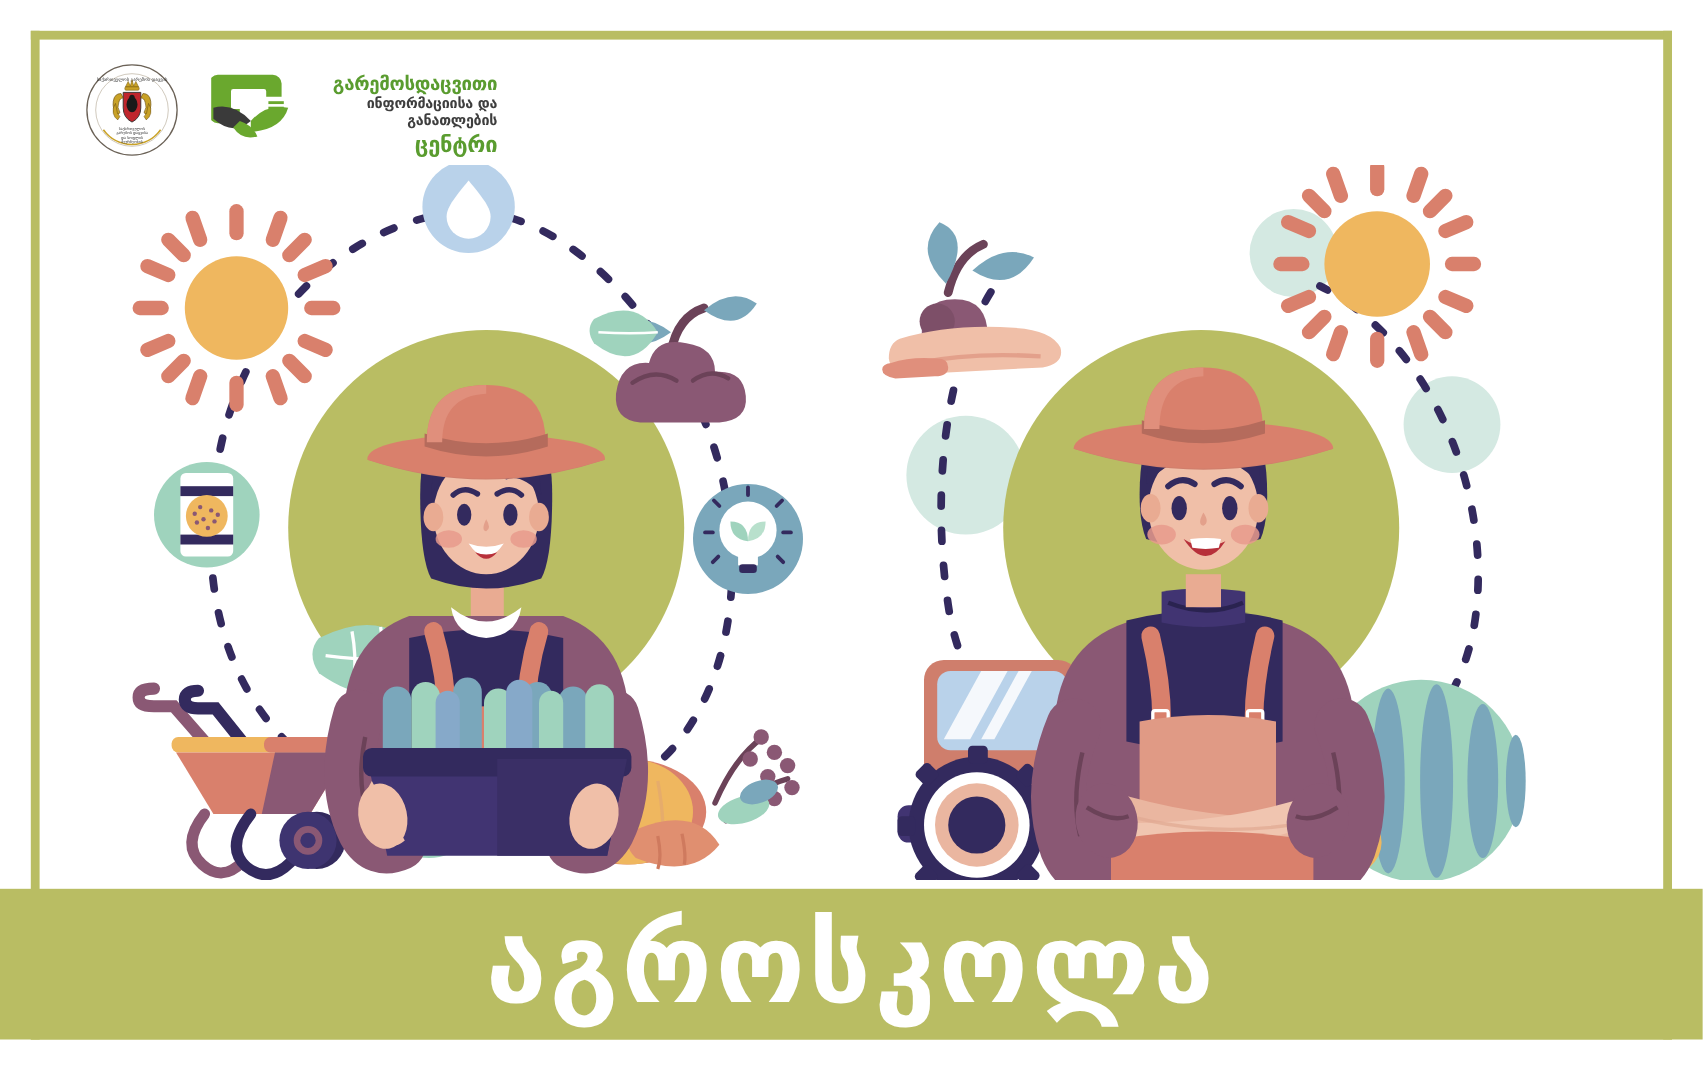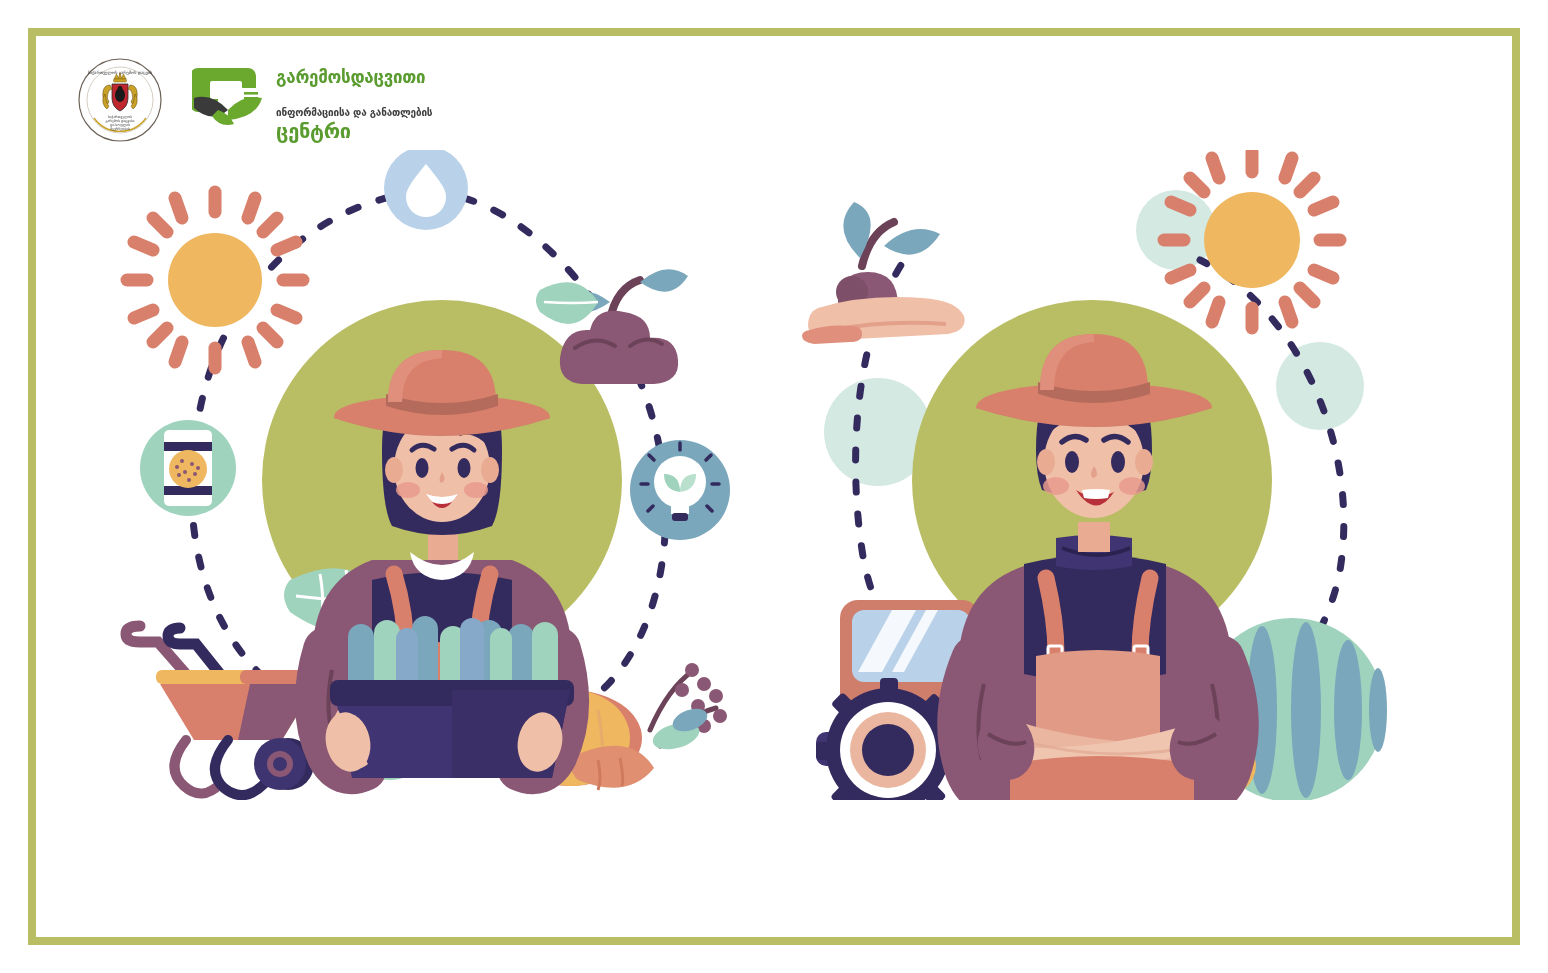--- a/index.html
+++ b/index.html
@@ -19,25 +19,25 @@
   #top-banner-text{color:#ffffff;font-size:30px;letter-spacing:1.5px;font-weight:bold;white-space:nowrap;
                    font-family:"DejaVu Sans","Liberation Sans",sans-serif;}
 
   
   #bottom-banner{position:absolute;left:0;top:808px;width:1548px;height:137px;background:#b9bd63;
                  display:flex;align-items:center;justify-content:center;}
   #bottom-banner-text{color:#ffffff;font-size:100px;font-weight:bold;letter-spacing:3px;line-height:1;}
 
   
   #emblem{position:absolute;left:78px;top:58px;width:84px;height:84px;}
-  #eiec-logo{position:absolute;left:192px;top:62px;width:260px;height:76px;}
+  #eiec-logo{position:absolute;left:192px;top:62px;width:260px;height:76px;text-align:right;}
   #eiec-mark{position:absolute;left:0;top:2px;width:76px;height:70px;}
   #eiec-text{position:absolute;left:84px;top:6px;width:176px;}
   #eiec-l1{color:#5a9c2f;font-size:17px;font-weight:bold;letter-spacing:-.3px;line-height:1.1;}
-  #eiec-l2{color:#3e3e3e;font-size:10px;font-weight:bold;letter-spacing:-.2px;line-height:1.25;margin-top:20px;}
+  #eiec-l2{color:#3e3e3e;font-size:13px;font-weight:bold;letter-spacing:-.2px;line-height:1.25;margin-top:0;}
   #eiec-l3{color:#5a9c2f;font-size:20px;font-weight:bold;letter-spacing:-.3px;line-height:1.1;margin-top:1px;}
 
   
   .scene{position:absolute;top:150px;height:650px;}
   #scene-left{left:120px;width:660px;}
   #scene-right{left:800px;width:620px;}
   .scene svg{display:block;width:100%;height:100%;}
 </style>
 </head>
 <body>
@@ -487,14 +487,17 @@
 
         <path d="M176 258 q118 -52 236 0 q-118 38 -236 0 z" fill="#cf7e6c"></path>
         <path d="M294 232 q-118 4 -118 26 q118 36 236 0 q0 -22 -118 -26 z" fill="#d9806c"></path>
         <path d="M240 240 q0 -56 54 -56 q54 0 54 56 q-54 18 -108 0 z" fill="#d9806c"></path>
         <path d="M238 232 q56 18 112 0 l0 12 q-56 18 -112 0 z" fill="#b56b5c"></path>
         <path d="M294 184 q-54 0 -54 56 l14 0 q0 -46 40 -48 z" fill="#e08f7c"></path>
       </g>
     </svg>
   </div>
 
+  <div id="bottom-banner">
+    <div id="bottom-banner-text">აგროსკოლა</div>
+  </div>
 
 </div>
 
 </body></html>

